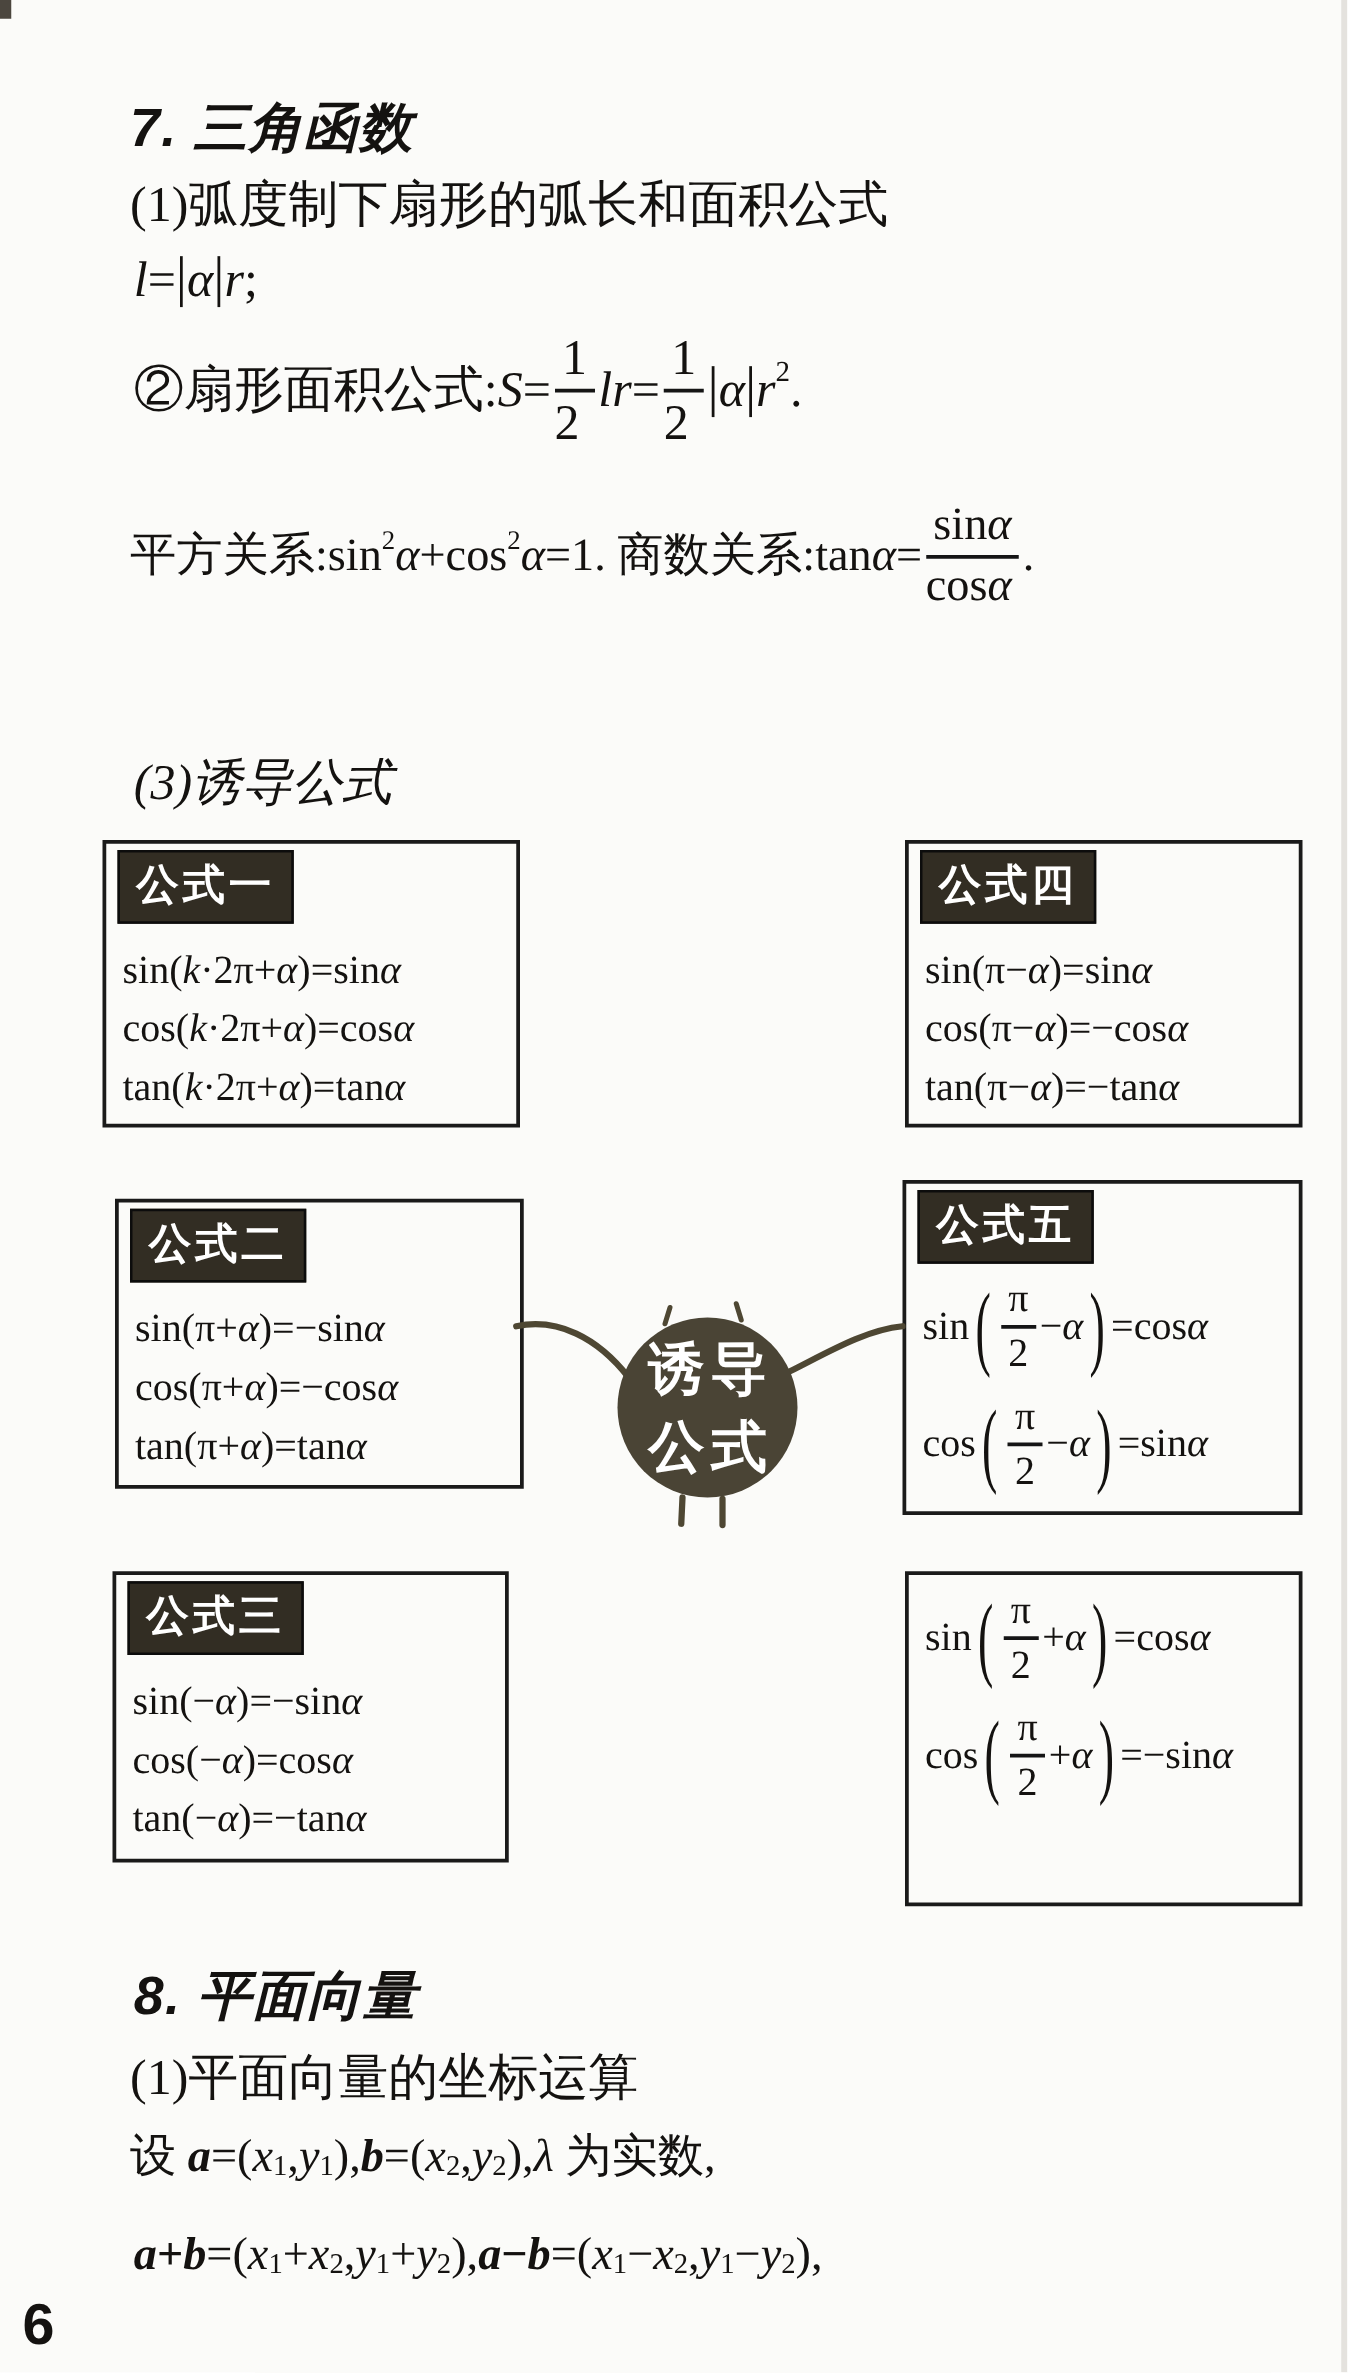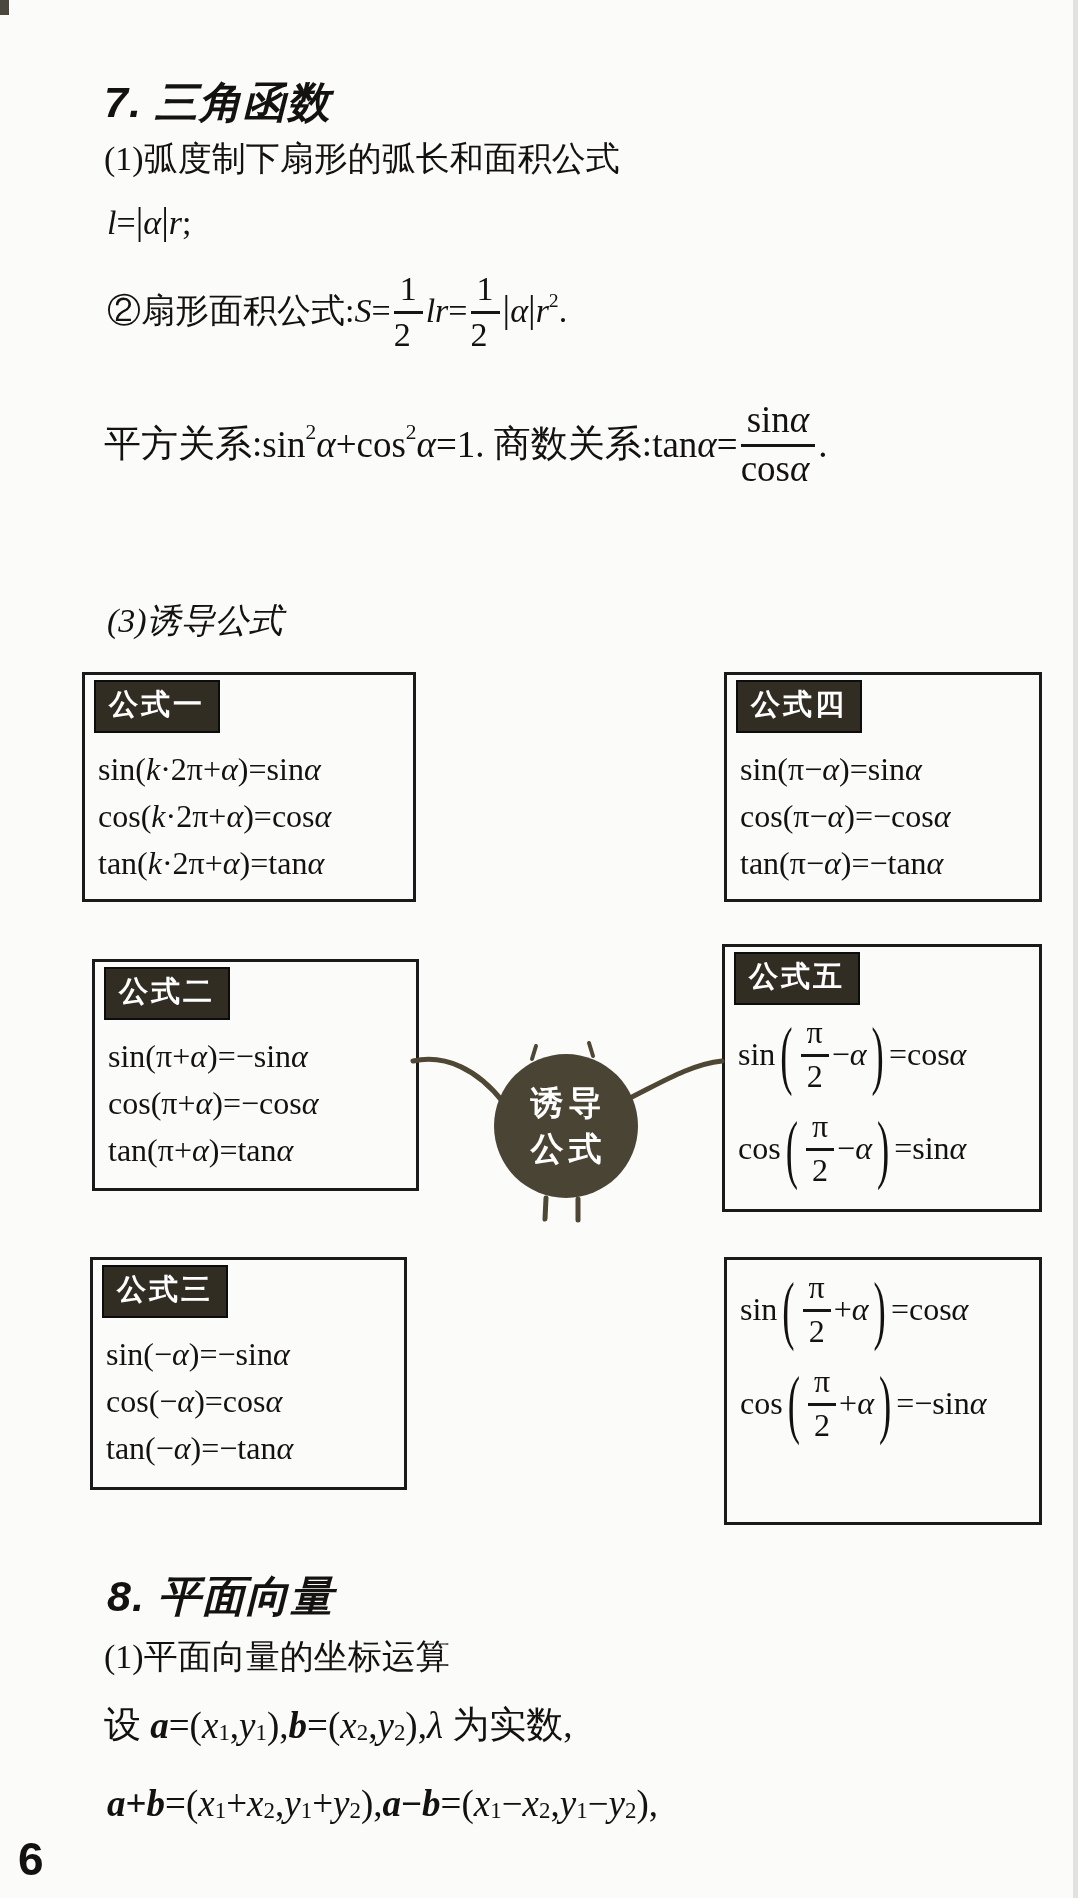--- a/index.html
+++ b/index.html
@@ -4,21 +4,21 @@
 <style>
   html,body{margin:0;padding:0;background:#ffffff;}
   .page{position:relative;width:1078px;height:1898px;background:#fbfbf9;overflow:hidden;color:#141210;}
   .corner-mark{position:absolute;left:0;top:0;width:9px;height:15px;background:#4b463e;}
   .edge-right{position:absolute;right:0;top:0;width:5px;height:100%;background:#e4e2de;}
 
   .h-sans{position:absolute;margin:0;font-family:"Liberation Sans",sans-serif;font-weight:bold;font-size:43px;letter-spacing:1px;white-space:nowrap;font-style:italic;}
   #h7{left:104px;top:74px;}
   #h8{left:107px;top:1568px;}
 
-  .tline{position:absolute;font-family:"Liberation Serif",serif;font-size:34px;white-space:pre;}
+  .tline{position:absolute;font-family:"Liberation Serif",serif;font-size:40px;white-space:pre;}
   .mline{display:flex;align-items:center;}
   #l-arc-intro{left:104px;top:136px;}
   #l-arc{left:107px;top:194px;height:58px;}
   #l-area{left:107px;top:268px;height:86px;}
   #l-rel-intro{left:104px;top:352px;}
   #l-rel{left:104px;top:404px;height:80px;font-size:37px;}
   #l-induction{left:107px;top:598px;font-style:italic;}
   #l8-1{left:104px;top:1634px;}
   #l8-2{left:104px;top:1692px;height:66px;font-size:37px;}
   #l8-3{left:107px;top:1770px;height:66px;font-size:37px;}
@@ -39,27 +39,27 @@
   .frac .den{display:block;padding-top:3px;}
   .bigp{font-family:"Liberation Serif",serif;display:inline-block;transform:scaleY(2.05);font-size:1.15em;font-weight:400;margin:0 5px;}
 
   .fbox{position:absolute;border:3px solid #1a1a1a;background:#fbfbf9;}
   #fbox-0{left:82px;top:672px;width:328px;height:224px;}
   #fbox-1{left:92px;top:959px;width:321px;height:226px;}
   #fbox-2{left:90px;top:1257px;width:311px;height:227px;}
   #fbox-3{left:724px;top:672px;width:312px;height:224px;}
   #fbox-4{left:722px;top:944px;width:314px;height:262px;}
   #fbox-5{left:724px;top:1257px;width:312px;height:262px;}
-  .chip{display:inline-block;margin:5px 4px 0 9px;padding:3px 13px 6px;background:#322d23;border:2px solid #0c0c0c;color:#ffffff;font-family:"Liberation Sans",sans-serif;font-weight:bold;font-size:29px;letter-spacing:3px;white-space:nowrap;}
+  .chip{display:inline-block;margin:5px 4px 0 9px;padding:3px 13px 6px;background:#322d23;border:2px solid #0c0c0c;color:#ffffff;font-family:"Liberation Sans",sans-serif;font-weight:bold;font-size:34px;letter-spacing:3px;white-space:nowrap;}
   .rows{margin:13px 0 0 13px;}
   .row{display:flex;align-items:center;font-size:32px;height:47px;font-family:"Liberation Serif",serif;white-space:pre;}
   .fbox.tall .rows{margin-top:2px;}
   .fbox.tall .row{height:94px;}
 
-  .hub{position:absolute;left:494px;top:1054px;width:144px;height:144px;border-radius:50%;background:#4a4435;color:#ffffff;display:flex;flex-direction:column;align-items:center;justify-content:center;font-family:"Liberation Sans",sans-serif;font-weight:bold;font-size:33px;letter-spacing:5px;line-height:1.4;text-indent:5px;}
+  .hub{position:absolute;left:494px;top:1054px;width:144px;height:144px;border-radius:50%;background:#4a4435;color:#ffffff;display:flex;flex-direction:column;align-items:center;justify-content:center;font-family:"Liberation Sans",sans-serif;font-weight:bold;font-size:45px;letter-spacing:5px;line-height:1.4;text-indent:5px;}
   .connectors{position:absolute;left:0;top:0;pointer-events:none;}
 
   .pagenum{position:absolute;left:18px;top:1832px;font-family:"Liberation Sans",sans-serif;font-weight:bold;font-size:46px;}
 </style>
 </head>
 <body>
 
 <div class="page">
   <div class="corner-mark"></div>
   <div class="edge-right"></div>

